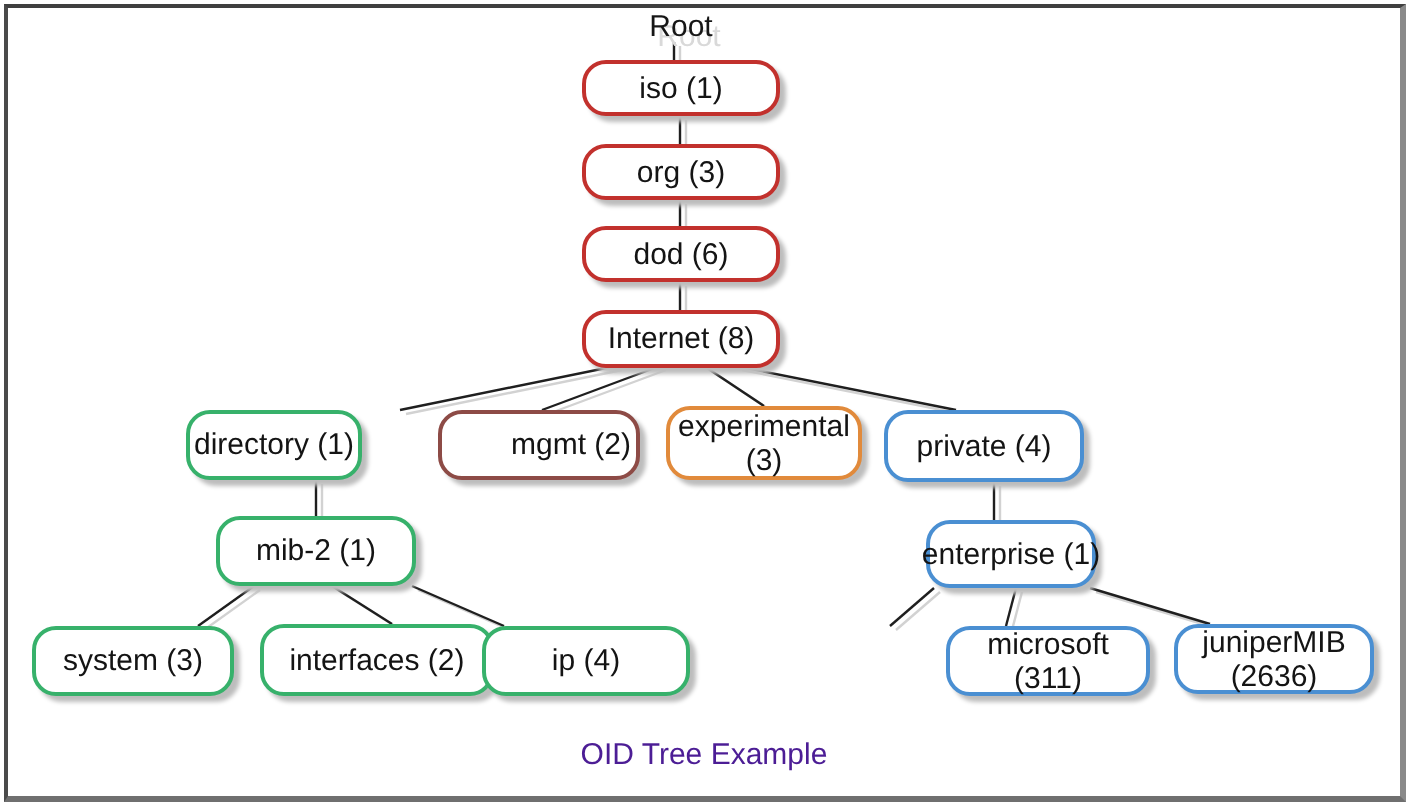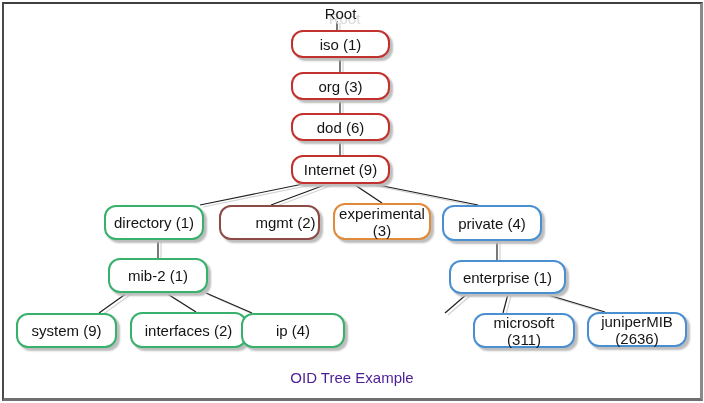--- a/index.html
+++ b/index.html
@@ -102,43 +102,43 @@
 <div class="node" style="left: 291px; top: 30px; width: 99px; height: 28px; border-color: rgb(194, 49, 45);">
       <div>iso (1)</div>
     </div>
     <div class="node" style="left: 291px; top: 72px; width: 99px; height: 28px; border-color: rgb(194, 49, 45);">
       <div>org (3)</div>
     </div>
     <div class="node" style="left: 291px; top: 113px; width: 99px; height: 28px; border-color: rgb(194, 49, 45);">
       <div>dod (6)</div>
     </div>
     <div class="node" style="left: 291px; top: 155px; width: 99px; height: 29px; border-color: rgb(194, 49, 45);">
-      <div>Internet (9)</div>
+      <div>Internet (8)</div>
     </div>
-    <div class="node" style="left: 104px; top: 205px; width: 100px; height: 35px; border-color: rgb(55, 177, 107);">
+    <div class="node" style="left: 93px; top: 205px; width: 88px; height: 35px; border-color: rgb(55, 177, 107);">
       <div>directory (1)</div>
     </div>
     <div class="node" style="left: 219px; top: 205px; width: 101px; height: 35px; border-color: rgb(141, 75, 70); padding-left: 32px;">
       <div>mgmt (2)</div>
     </div>
     <div class="node" style="left: 333px; top: 203px; width: 98px; height: 37px; border-color: rgb(225, 138, 59);">
       <div>experimental</div>
       <div>(3)</div>
     </div>
     <div class="node" style="left: 442px; top: 205px; width: 100px; height: 36px; border-color: rgb(74, 143, 210);">
       <div>private (4)</div>
     </div>
     <div class="node" style="left: 108px; top: 258px; width: 100px; height: 35px; border-color: rgb(55, 177, 107);">
       <div>mib-2 (1)</div>
     </div>
-    <div class="node" style="left: 449px; top: 260px; width: 117px; height: 34px; border-color: rgb(74, 143, 210);">
+    <div class="node" style="left: 463px; top: 260px; width: 85px; height: 34px; border-color: rgb(74, 143, 210);">
       <div>enterprise (1)</div>
     </div>
     <div class="node" style="left: 16px; top: 313px; width: 101px; height: 35px; border-color: rgb(55, 177, 107);">
-      <div>system (9)</div>
+      <div>system (3)</div>
     </div>
     <div class="node" style="left: 130px; top: 312px; width: 117px; height: 36px; border-color: rgb(55, 177, 107);">
       <div>interfaces (2)</div>
     </div>
     <div class="node" style="left: 241px; top: 313px; width: 104px; height: 35px; border-color: rgb(55, 177, 107);">
       <div>ip (4)</div>
     </div>
     <div class="node" style="left: 473px; top: 313px; width: 102px; height: 35px; border-color: rgb(74, 143, 210);">
       <div>microsoft</div>
       <div>(311)</div>

